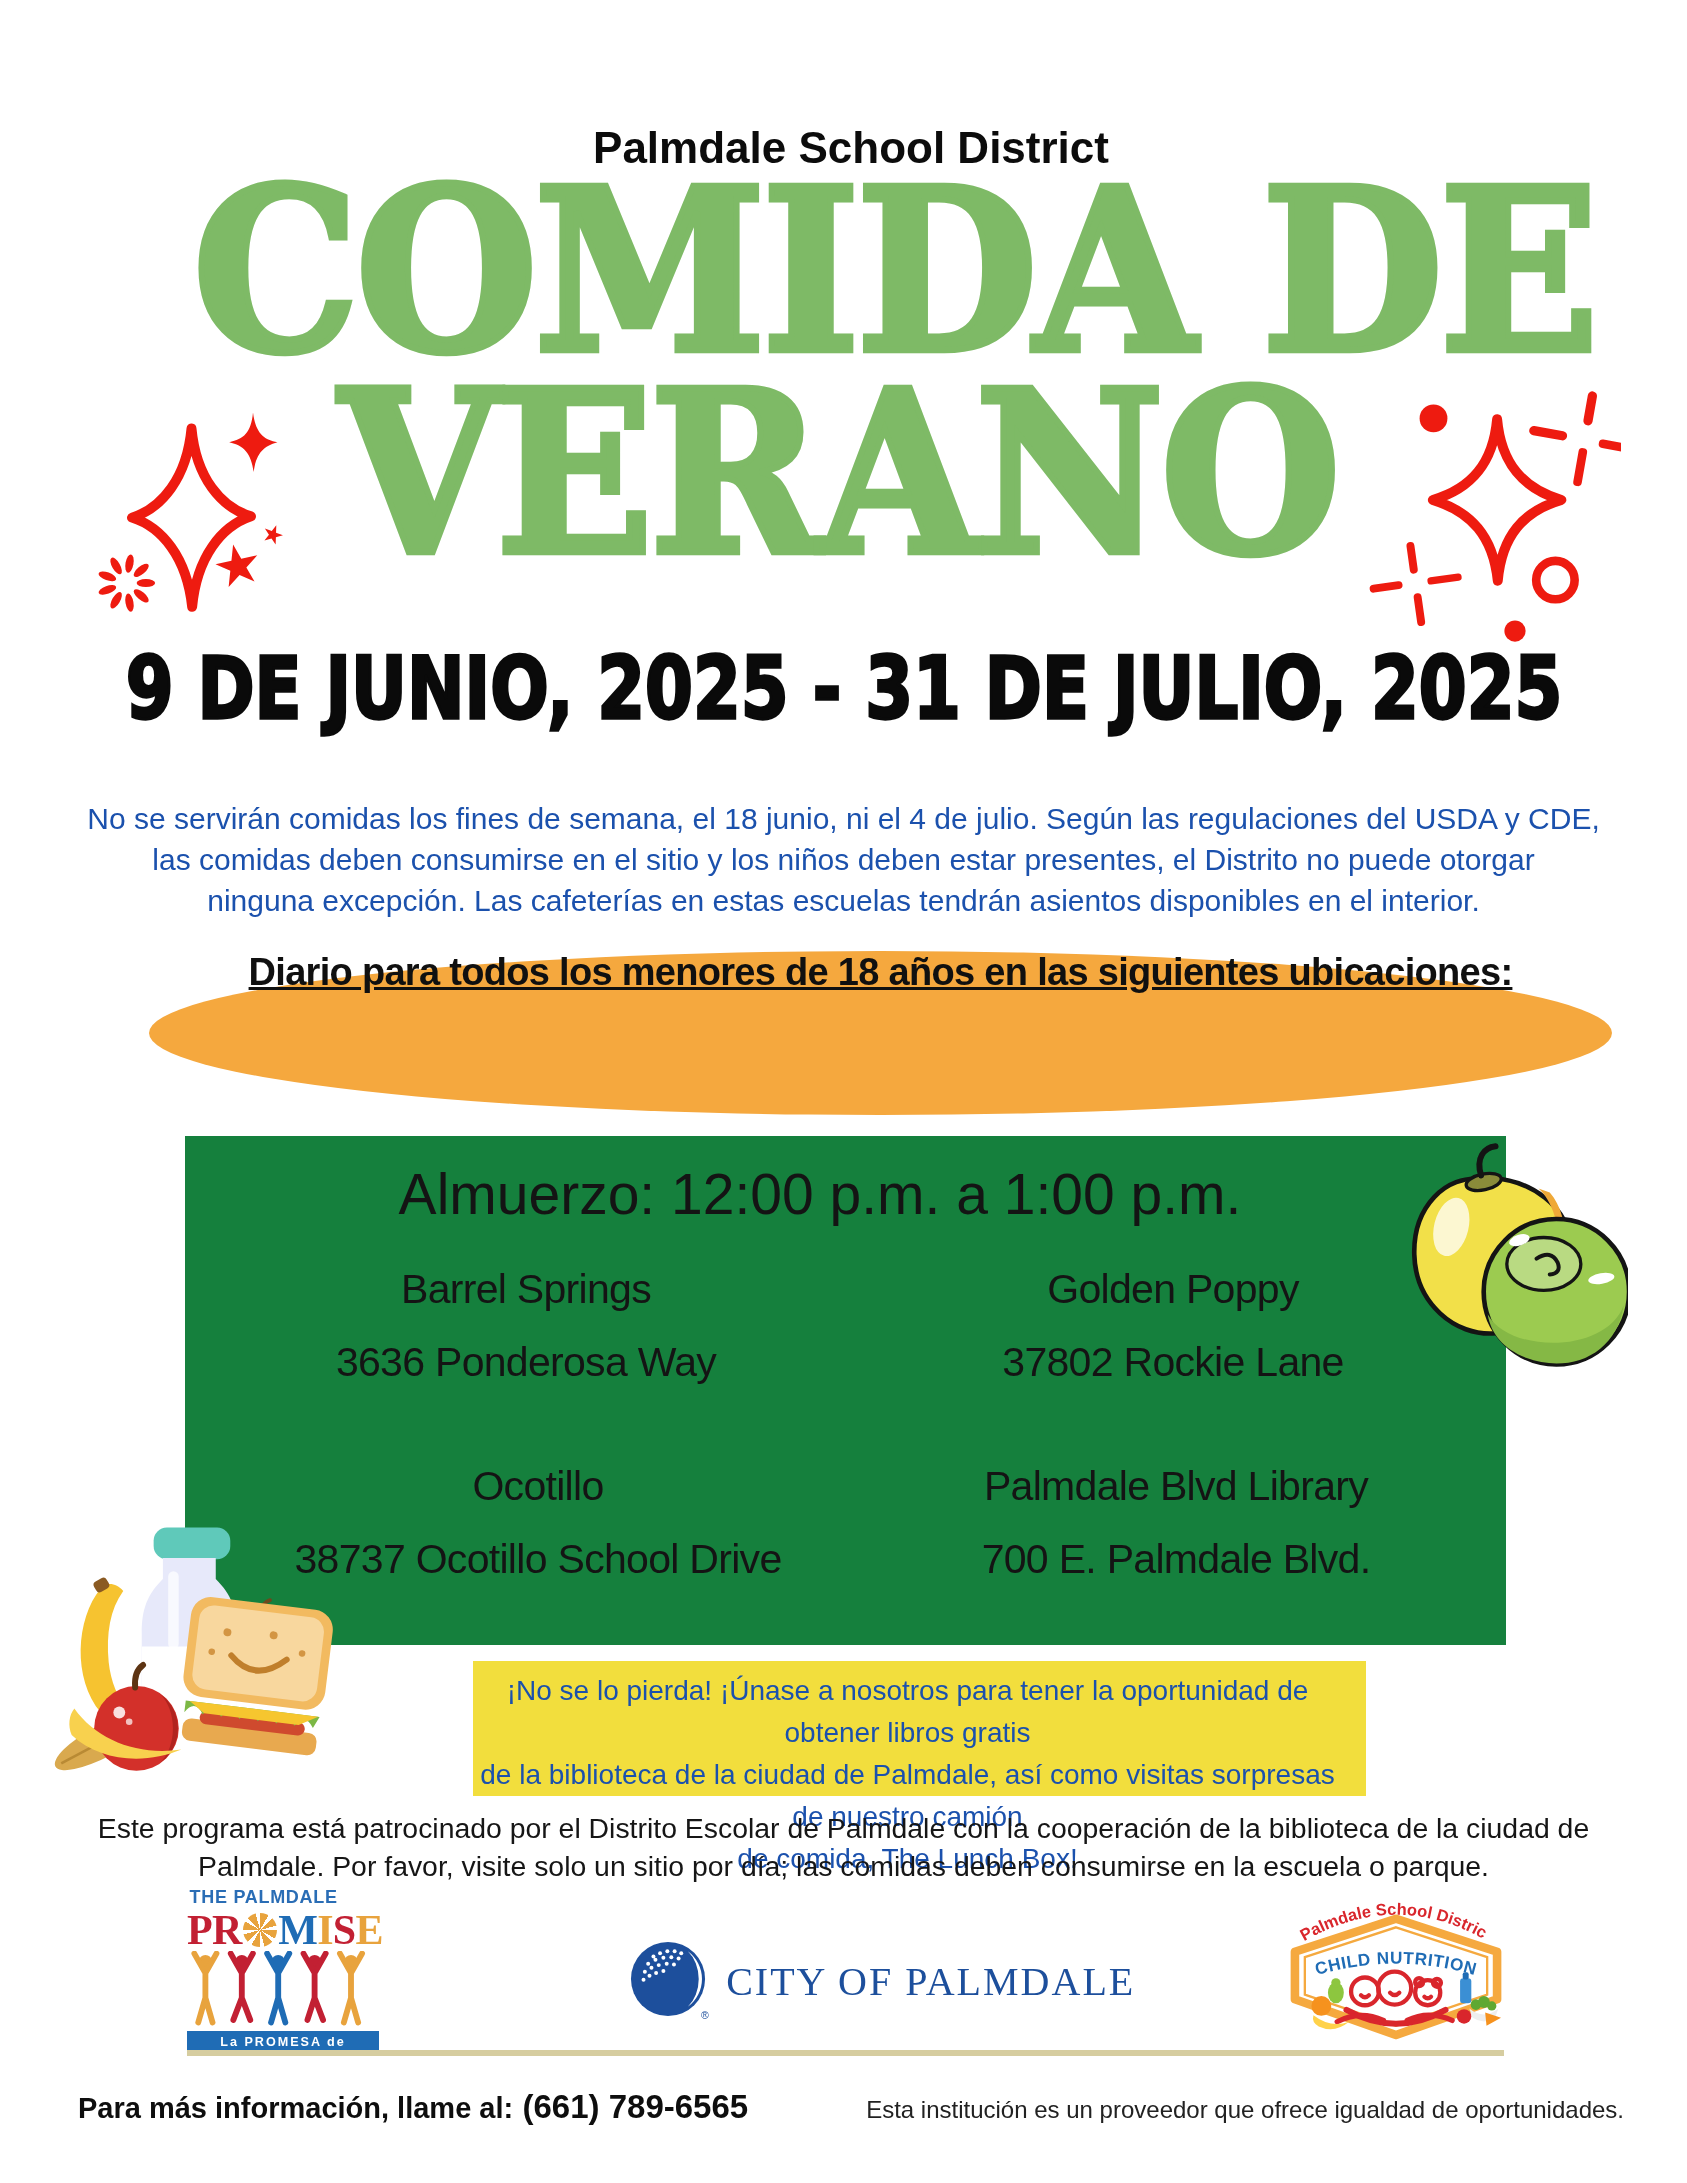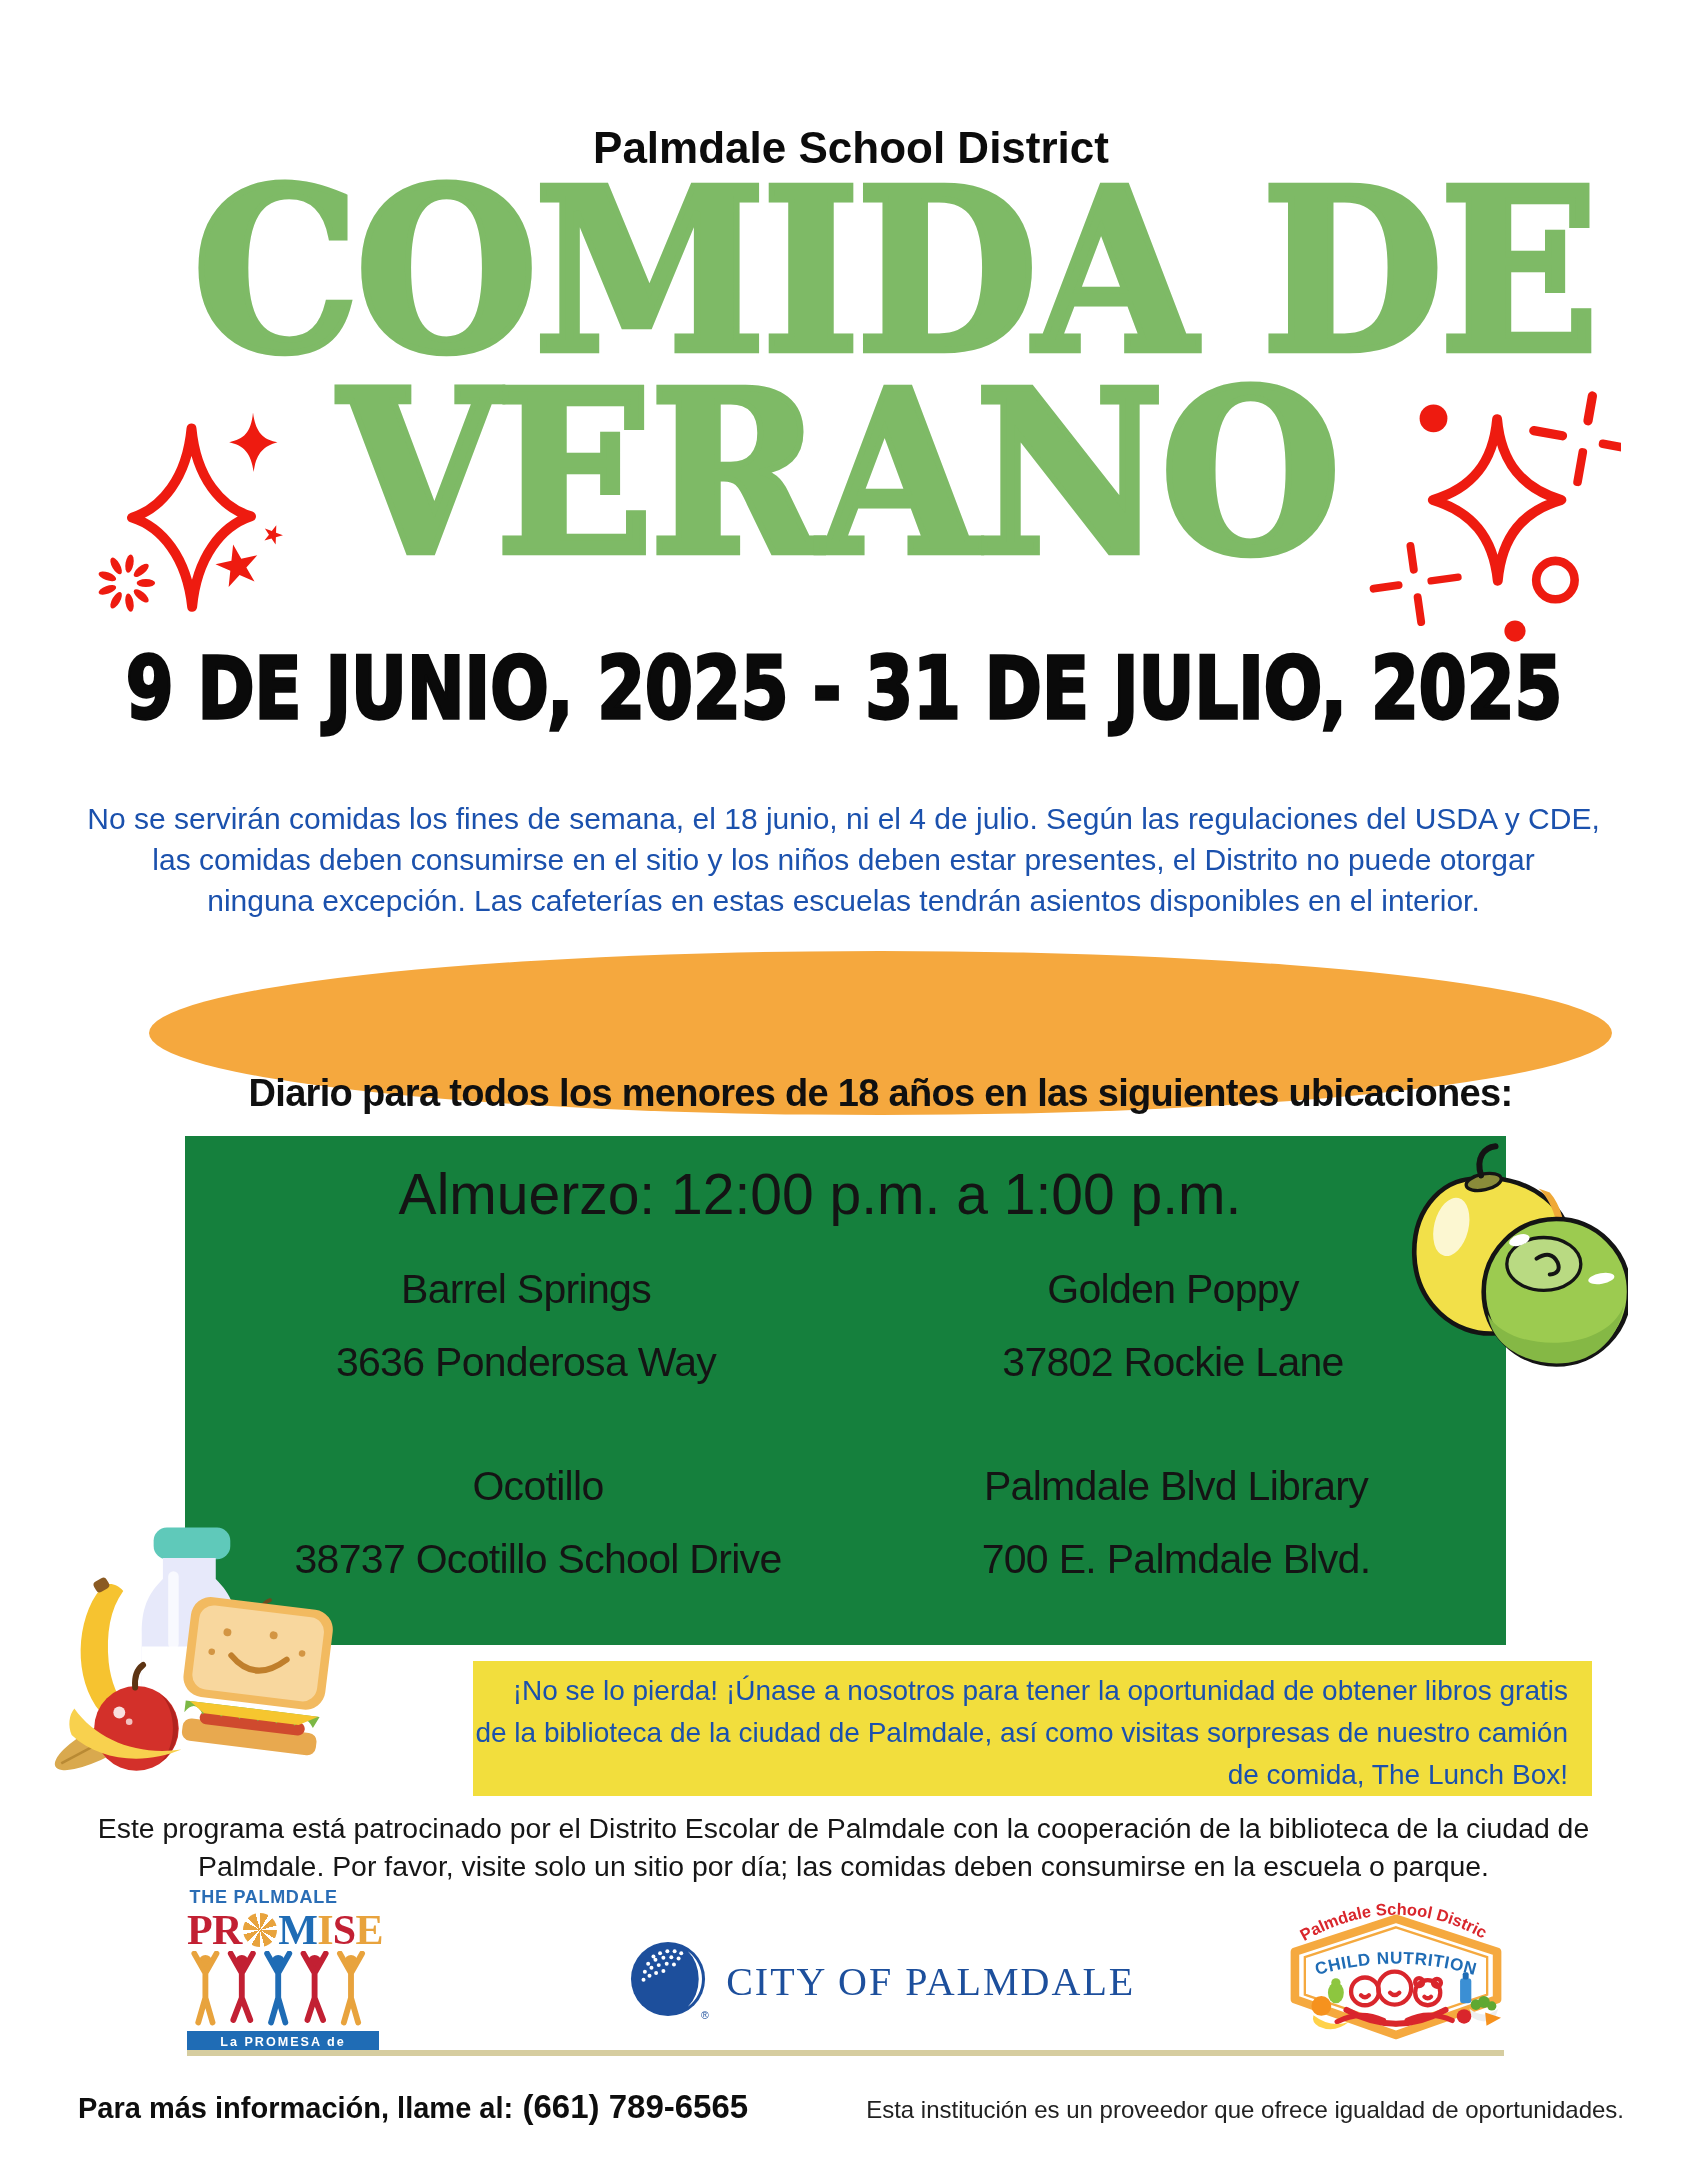--- a/index.html
+++ b/index.html
@@ -20,36 +20,36 @@
   
   .date-line{top:645px;left:844px;font-family:"DejaVu Sans",sans-serif;font-weight:bold;font-size:86px;
       color:#0a0a0a;-webkit-text-stroke:3.3px #0a0a0a;white-space:nowrap;
       transform:translateX(-50%) scaleX(0.80);line-height:1;}
 
   
   .intro{top:798px;left:0;width:1687px;text-align:center;color:#1b51ad;font-size:30px;line-height:41px;}
 
   
   .banner{left:149px;top:951px;width:1463px;height:164px;background:#f5a83e;border-radius:50%;
-      display:flex;align-items:flex-end;justify-content:center;}
+      display:flex;align-items:flex-start;justify-content:center;text-decoration:underline;}
   .banner-text{font-size:38px;font-weight:bold;color:#101010;letter-spacing:-0.7px;white-space:nowrap;}
 
   
   .greenbox{left:185px;top:1136px;width:1321px;height:509px;background:#15803d;}
   .meal{position:absolute;left:635px;top:25px;transform:translateX(-50%);font-size:57px;color:#141414;white-space:nowrap;}
   .loc{position:absolute;transform:translateX(-50%);text-align:center;white-space:nowrap;color:#141414;
       font-size:41px;letter-spacing:-0.7px;}
   .loc .name{line-height:46px;margin-bottom:26.5px;}
   .loc .addr{line-height:46px;}
   .loc1{left:341px;top:130px;} .loc2{left:988px;top:130px;}
   .loc3{left:353px;top:327px;} .loc4{left:991px;top:327px;}
 
   
-  .promo{left:473px;top:1661px;width:1119px;height:135px;background:#f2de3d;box-sizing:border-box;
-      padding:9.3px 24px 0 0;text-align:right;color:#1b51ad;font-size:28px;line-height:42px;}
+  .promo{left:473px;top:1661px;width:893px;height:135px;background:#f2de3d;box-sizing:border-box;
+      padding:9.3px 24px 0 0;text-align:center;color:#1b51ad;font-size:28px;line-height:42px;}
 
   
   .sponsor{top:1809px;left:0;width:1687px;text-align:center;font-size:28.4px;line-height:38px;color:#161616;}
 
   
   .promise{left:187px;top:1887px;width:192px;}
   .promise-top{color:#2a6db5;font-size:18px;font-weight:bold;letter-spacing:0.7px;margin:0 0 1.3px 2.6px;}
   .promise-word{font-family:"Liberation Serif",serif;font-weight:bold;font-size:42px;line-height:42px;
       display:flex;align-items:center;letter-spacing:-0.7px;}
   .promise-o{width:34px;height:34px;border-radius:50%;flex:0 0 auto;margin:0 1.3px;color:transparent;

